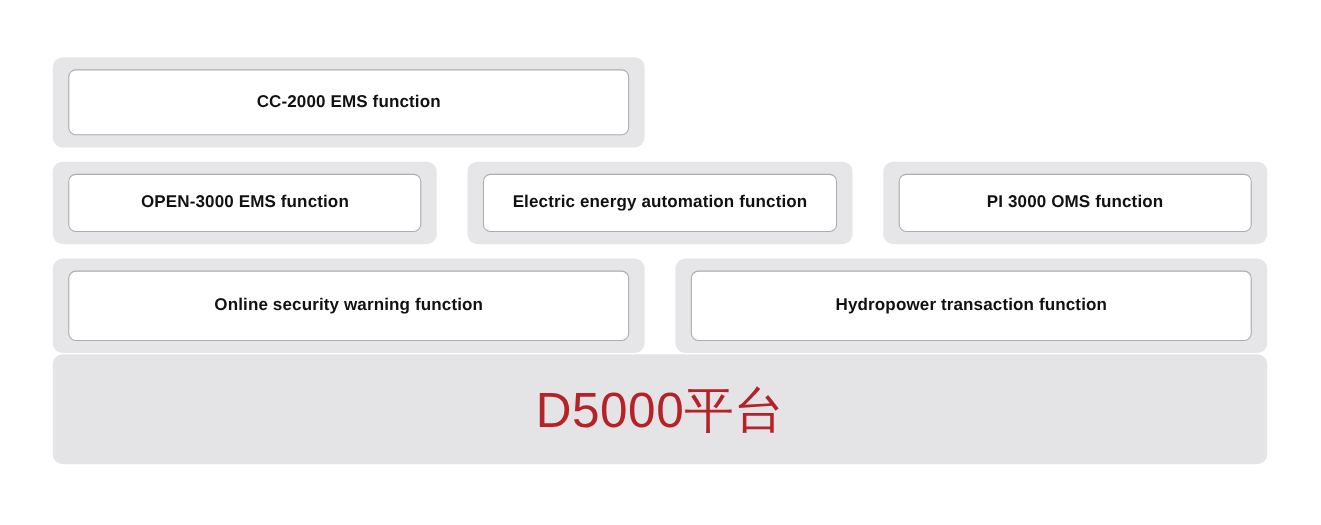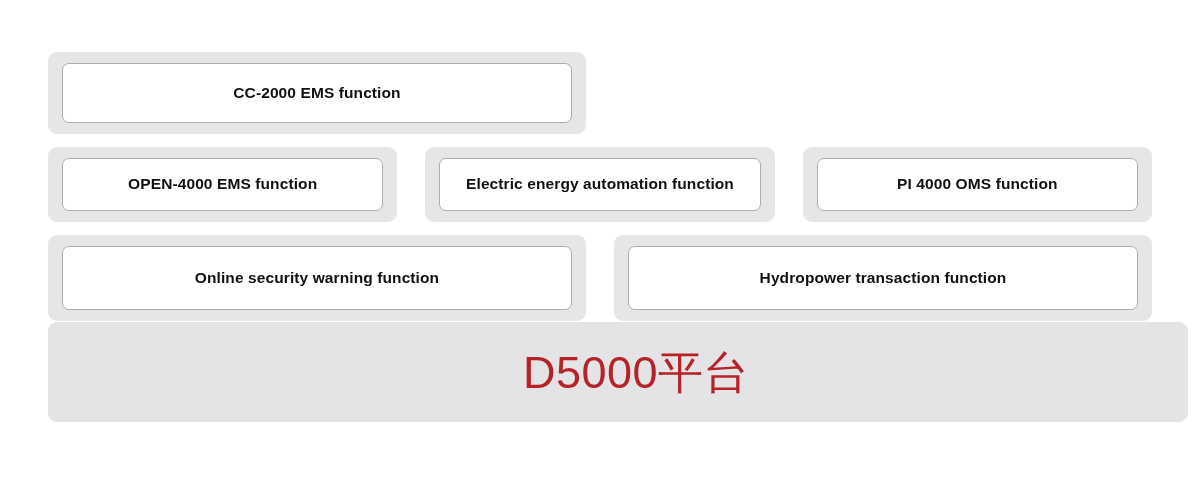--- a/index.html
+++ b/index.html
@@ -81,21 +81,20 @@
     position: absolute;
     left: 48px;
     top: 322px;
     width: 1104px;
     height: 100px;
     background: #e4e4e6;
     border-radius: 9px;
     display: flex;
     align-items: center;
     justify-content: center;
-    padding-left: 36px;
   }
   .platform-label {
     font-size: 45px;
     font-weight: 400;
     color: #b52227;
     letter-spacing: 0.5px;
     line-height: 1;
   }
 </style>
 </head>
@@ -115,35 +114,35 @@
       </div>
       <div class="cell">
         <div class="panel empty-cell"></div>
       </div>
     </div>
 
     <div class="grid-row row-2">
       <div class="cell">
         <div class="panel">
           <div class="card">
-            <span class="card-label">OPEN-4000 EMS function</span>
+            <span class="card-label">OPEN-3000 EMS function</span>
           </div>
         </div>
       </div>
       <div class="cell">
         <div class="panel">
           <div class="card">
             <span class="card-label">Electric energy automation function</span>
           </div>
         </div>
       </div>
       <div class="cell">
         <div class="panel">
           <div class="card">
-            <span class="card-label">PI 4000 OMS function</span>
+            <span class="card-label">PI 3000 OMS function</span>
           </div>
         </div>
       </div>
     </div>
 
     <div class="grid-row row-3">
       <div class="cell">
         <div class="panel">
           <div class="card">
             <span class="card-label">Online security warning function</span>

